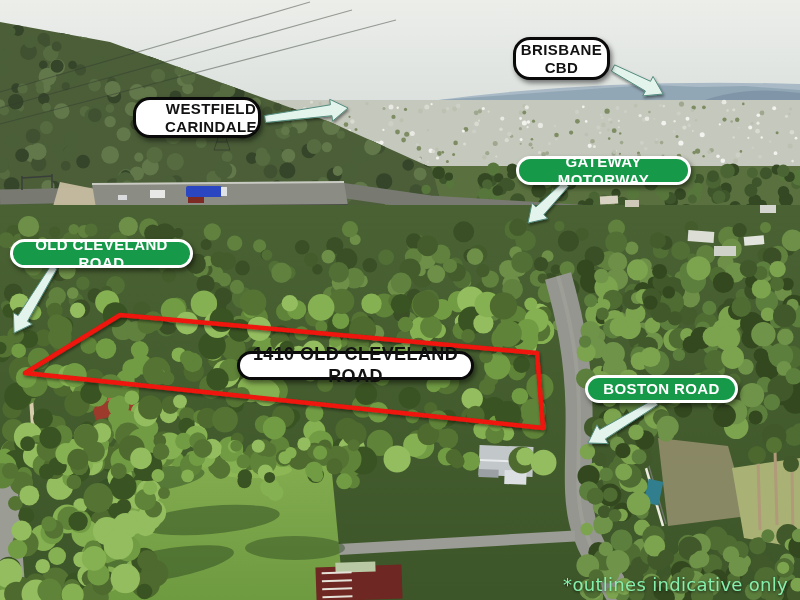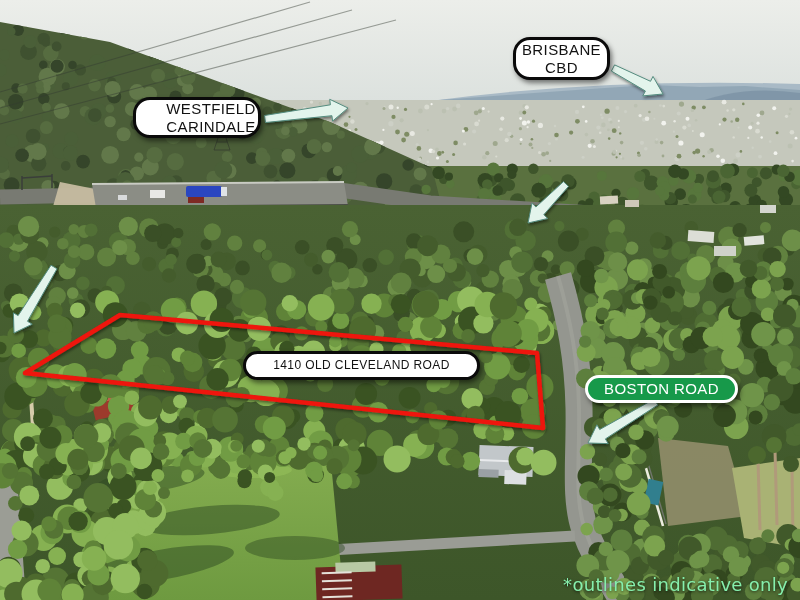--- a/index.html
+++ b/index.html
@@ -1,30 +1,30 @@
 <!DOCTYPE html>
 <html><head>
 <meta charset="utf-8">
 <style>
   html,body{margin:0;padding:0;background:#222;}
   #stage{position:relative;width:800px;height:600px;overflow:hidden;background:#5a713f;
          font-family:"Liberation Sans",sans-serif;}
   #scene{position:absolute;left:0;top:0;}
   .label{position:absolute;display:flex;align-items:center;justify-content:center;
-         text-align:center;font-weight:400;letter-spacing:.4px;line-height:1.18;
+         text-align:center;font-weight:700;letter-spacing:.4px;line-height:1.18;
          box-shadow:2px 3px 5px rgba(0,0,0,.5);box-sizing:border-box;z-index:5;}
   .pill-white{background:var(--label-white,#fff);border:3px solid var(--label-border,#0a0a0a);
          color:var(--label-text-black,#121212);border-radius:17px;}
   .pill-green{background:var(--label-green,#17994a);border:3px solid #fff;
          color:var(--label-text-white,#fff);border-radius:15px;}
   #lbl-brisbane{left:513px;top:37px;width:97px;height:43px;font-size:15px;}
   #lbl-westfield{left:133px;top:97px;width:128px;height:41px;font-size:15px;padding-left:28px;}
   #lbl-gateway{left:516px;top:156px;width:175px;height:29px;font-size:15px;}
   #lbl-oldcleveland{left:10px;top:239px;width:183px;height:29px;font-size:15px;}
-  #lbl-property{left:243px;top:351px;width:237px;height:29px;font-size:12px;border-radius:15px;}
+  #lbl-property{left:237px;top:351px;width:237px;height:29px;font-size:18px;border-radius:15px;}
   #lbl-boston{left:585px;top:375px;width:153px;height:28px;font-size:15px;}
   #disclaimer{position:absolute;right:12px;bottom:5px;color:#86efac;font-size:18px;
          font-family:"DejaVu Sans",sans-serif;letter-spacing:.3px;z-index:5;
          text-shadow:0 1px 3px rgba(0,0,0,.65);}
 </style>
 </head>
 <body>
 
 <div id="stage" style="--label-green: #17994a; --label-white: #ffffff; --label-border: #0a0a0a; --label-text-black: #121212; --label-text-white: #ffffff;">
 
@@ -1952,20 +1952,26 @@
         <polygon points="654.2,399.0 599.7,429.5 596.9,424.8 588.0,443.0 608.2,443.6 605.4,438.9 657.8,405.0" fill="#e3f4ec" stroke="#558c7f" stroke-width="1" filter="url(#ds)"></polygon>
       </g>
   </svg>
 
   <div class="label pill-white" id="lbl-brisbane">
     <span>BRISBANE CBD</span>
   </div>
   <div class="label pill-white" id="lbl-westfield">
     <span>WESTFIELD CARINDALE</span>
   </div>
+  <div class="label pill-green" id="lbl-gateway">
+    <span>GATEWAY MOTORWAY</span>
+  </div>
+  <div class="label pill-green" id="lbl-oldcleveland">
+    <span>OLD CLEVELAND ROAD</span>
+  </div>
   <div class="label pill-white" id="lbl-property">
     <span>1410 OLD CLEVELAND ROAD</span>
   </div>
   <div class="label pill-green" id="lbl-boston">
     <span>BOSTON ROAD</span>
   </div>
 
   <div id="disclaimer">*outlines indicative only</div>
 </div>
 

